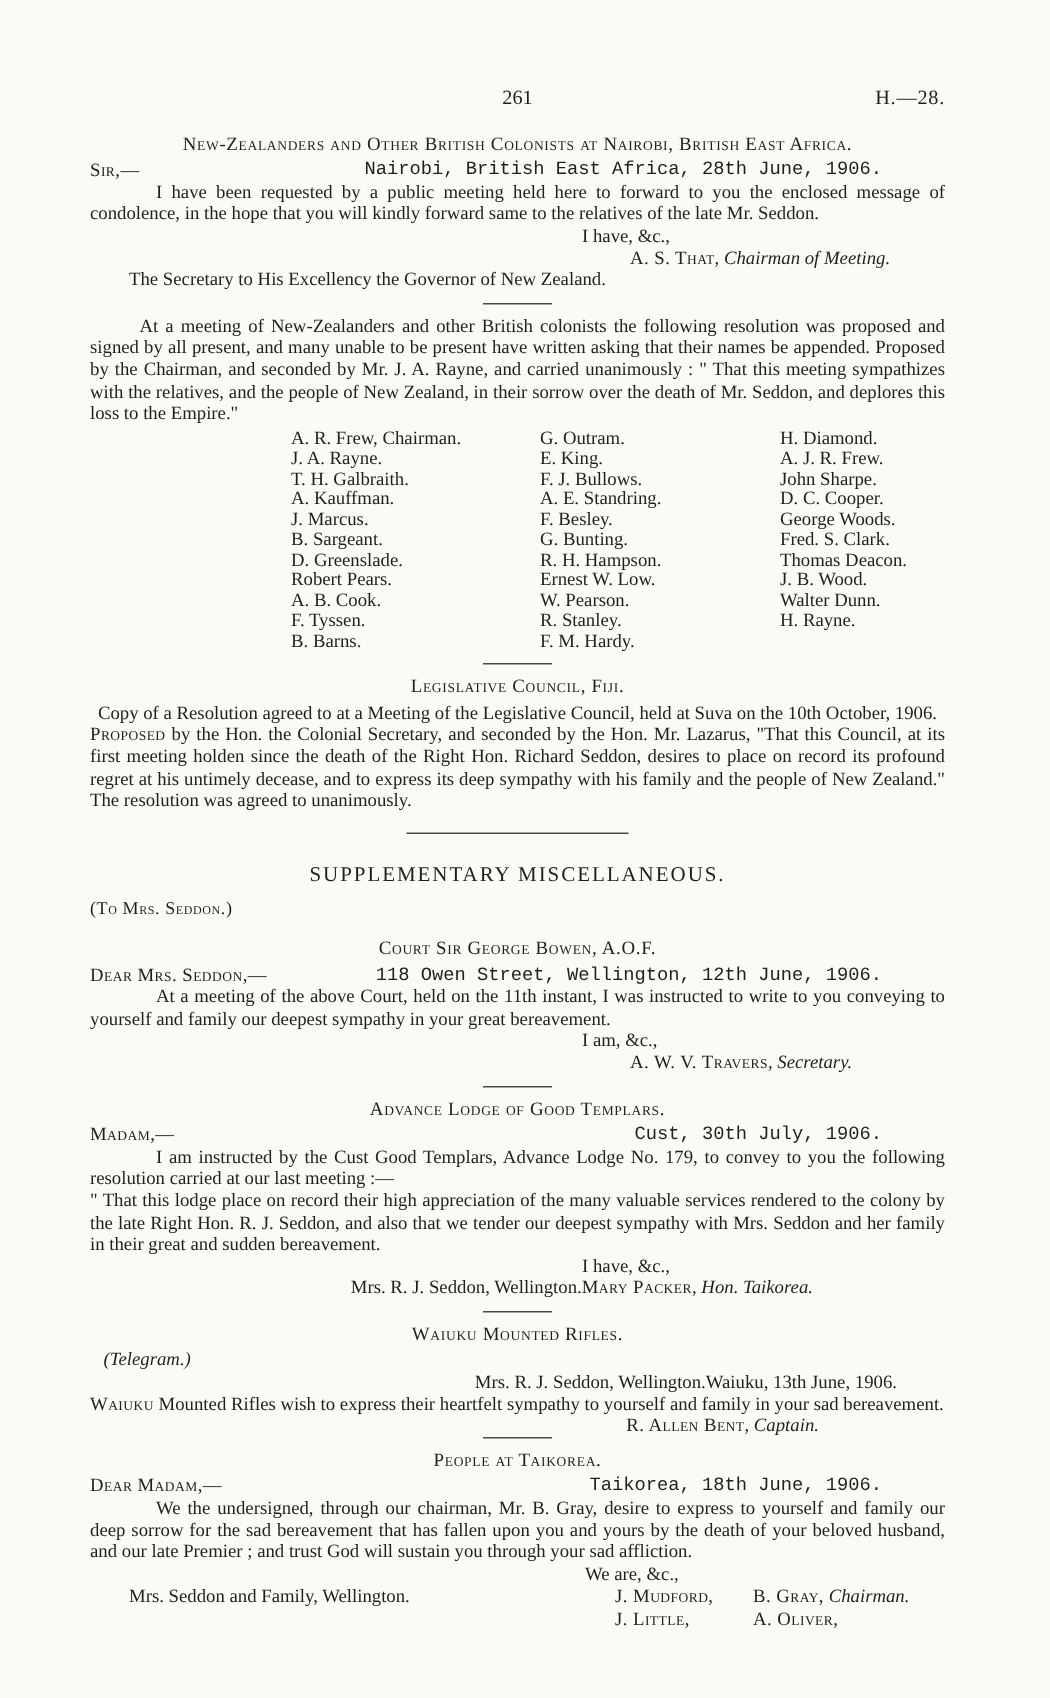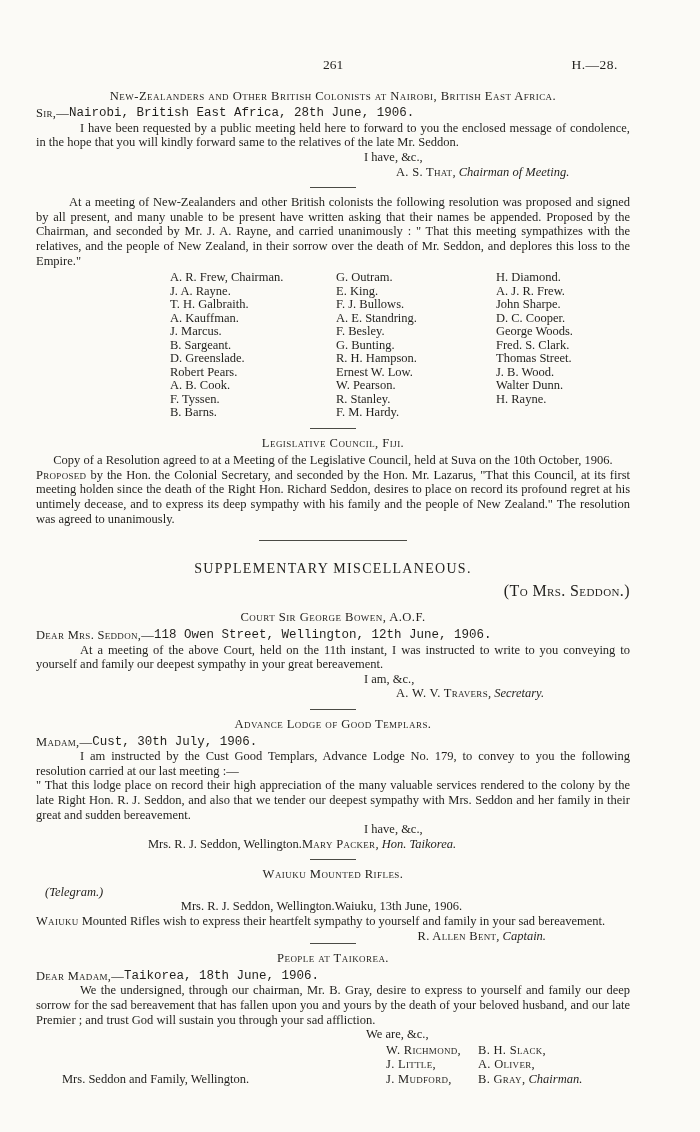--- a/index.html
+++ b/index.html
@@ -5,56 +5,56 @@
   * { margin:0; padding:0; box-sizing:border-box; }
   html,body { background:#e9e7e1; }
   body { display:flex; justify-content:center; }
   .page {
     width:700px; height:1132px;
     background:#fbfaf6;
     color:#201f1c;
     font-family:"Liberation Serif","DejaVu Serif",serif;
     font-size:12.5px;
     line-height:14.6px;
-    padding:58px 70px 20px 36px;
+    padding:58px 70px 20px 60px;
     position:relative;
     overflow:hidden;
   }
   .page-header { position:relative; text-align:center; font-size:13.5px; margin-bottom:16px; }
-  .doc-ref { position:absolute; right:12px; top:0; letter-spacing:0.5px; }
+  .doc-ref { position:absolute; right:0; top:0; letter-spacing:0.5px; }
   .section-head {
     font-size:12.6px; font-weight:normal; font-variant:small-caps;
     letter-spacing:0.45px; text-align:center; margin:7px 0 3px;
   }
   .supp-title { font-size:14px; letter-spacing:1.3px; text-align:center; margin:21px 0 7px; }
-  .supp-sub { text-align:right; font-variant:small-caps; letter-spacing:0.4px; margin-bottom:12px; font-size:16px; }
+  .supp-sub { text-align:left; font-variant:small-caps; letter-spacing:0.4px; margin-bottom:12px; font-size:12px; }
   .sc { font-variant:small-caps; letter-spacing:0.3px; }
   .it { font-style:italic; }
   .para { text-align:justify; }
   .indent { text-indent:44px; }
-  .salute-row { display:flex; justify-content:flex-start; }
+  .salute-row { display:flex; justify-content:space-between; }
   .dateline { margin-right:42px; white-space:nowrap;font-family:Liberation Mono, monospace; }
   .closing { margin-left:328px; }
   .sig-line { margin-left:360px; }
   .left-pad { margin-left:26px; }
   .tele-pad { margin-left:9px; }
   .rule { width:46px; border:none; border-top:1px solid #4a4a45; margin:8px auto 7px; clear:both; }
   .rule-long { width:148px; border:none; border-top:1px solid #4a4a45; margin:14px auto 10px; clear:both; }
   .names { display:flex; padding-left:134px; margin:3px 0 7px; }
   .names-col1 { width:166px; }
   .names-col2 { width:160px; }
   .names-col3 { flex:1; }
   .name-line { line-height:13.5px; }
   .center-para { text-align:center; }
   .float-sig { float:right; margin-right:84px; }
   .tk-sigs { margin-top:1px; }
   .tk-row { display:flex; }
   .tk-pad { width:350px; flex:0 0 350px; }
   .tk-c1 { width:92px; flex:0 0 92px; }
-  .row-between { display:flex; justify-content:center; }
+  .row-between { display:flex; justify-content:flex-end; }
   .pk-right { margin-right:88px; }
   .wk-right { margin-right:32px; }
   .closing-tk { margin-left:330px; }
   section { margin-bottom:2px; }
 </style>
 </head>
 <body>
 
 <div class="page">
 
@@ -67,20 +67,21 @@
     <h3 class="section-head">New-Zealanders and Other British Colonists at Nairobi, British East Africa.</h3>
     <div class="salute-row">
       <span class="sc">Sir,—</span>
       <span class="dateline">Nairobi, British East Africa, 28th June, 1906.</span>
     </div>
     <p class="para indent">I have been requested by a public meeting held here to forward to you the enclosed message of condolence, in the hope that you will kindly forward same to the relatives of the late Mr. Seddon.</p>
     <div class="closing">I have, &amp;c.,</div>
     <div class="sig-line">
       <span class="sc">A. S. That</span><span class="it">, Chairman of Meeting.</span>
     </div>
+    <div class="left-pad">The Secretary to His Excellency the Governor of New Zealand.</div>
   </section>
 
   <hr class="rule">
 
   <section>
     <p class="para" style="text-indent:33px;">At a meeting of New-Zealanders and other British colonists the following resolution was proposed and signed by all present, and many unable to be present have written asking that their names be appended.  Proposed by the Chairman, and seconded by Mr. J. A. Rayne, and carried unanimously : " That this meeting sympathizes with the relatives, and the people of New Zealand, in their sorrow over the death of Mr. Seddon, and deplores this loss to the Empire."</p>
     <div class="names">
       <div class="names-col1">
           <div class="name-line">A. R. Frew, Chairman.</div>
           <div class="name-line">J. A. Rayne.</div>
@@ -107,21 +108,21 @@
           <div class="name-line">R. Stanley.</div>
           <div class="name-line">F. M. Hardy.</div>
         </div>
       <div class="names-col3">
           <div class="name-line">H. Diamond.</div>
           <div class="name-line">A. J. R. Frew.</div>
           <div class="name-line">John Sharpe.</div>
           <div class="name-line">D. C. Cooper.</div>
           <div class="name-line">George Woods.</div>
           <div class="name-line">Fred. S. Clark.</div>
-          <div class="name-line">Thomas Street.</div>
+          <div class="name-line">Thomas Deacon.</div>
           <div class="name-line">J. B. Wood.</div>
           <div class="name-line">Walter Dunn.</div>
           <div class="name-line">H. Rayne.</div>
         </div>
     </div>
   </section>
 
   <hr class="rule">
 
   <section>
@@ -182,30 +183,25 @@
   <section>
     <h3 class="section-head">People at Taikorea.</h3>
     <div class="salute-row">
       <span class="sc">Dear Madam,—</span>
       <span class="dateline">Taikorea, 18th June, 1906.</span>
     </div>
     <p class="para indent">We the undersigned, through our chairman, Mr. B. Gray, desire to express to yourself and family our deep sorrow for the sad bereavement that has fallen upon you and yours by the death of your beloved husband, and our late Premier ; and trust God will sustain you through your sad affliction.</p>
     <div class="closing-tk">We are, &amp;c.,</div>
     <div class="tk-sigs">
       <div class="tk-row">
-        <span class="tk-pad"></span>
-        <span class="tk-c1 sc">W. Richmond,</span>
-        <span class="sc">B. H. Slack,</span>
+        <span class="tk-pad"><span class="left-pad">Mrs. Seddon and Family, Wellington.</span></span>
+        <span class="tk-c1 sc">J. Mudford,</span>
+        <span><span class="sc">B. Gray,</span><span class="it"> Chairman.</span></span>
       </div>
       <div class="tk-row">
         <span class="tk-pad"></span>
         <span class="tk-c1 sc">J. Little,</span>
         <span class="sc">A. Oliver,</span>
       </div>
-      <div class="tk-row">
-        <span class="tk-pad"><span class="left-pad">Mrs. Seddon and Family, Wellington.</span></span>
-        <span class="tk-c1 sc">J. Mudford,</span>
-        <span><span class="sc">B. Gray,</span><span class="it"> Chairman.</span></span>
-      </div>
     </div>
   </section>
 
 </div>
 
 </body></html>

